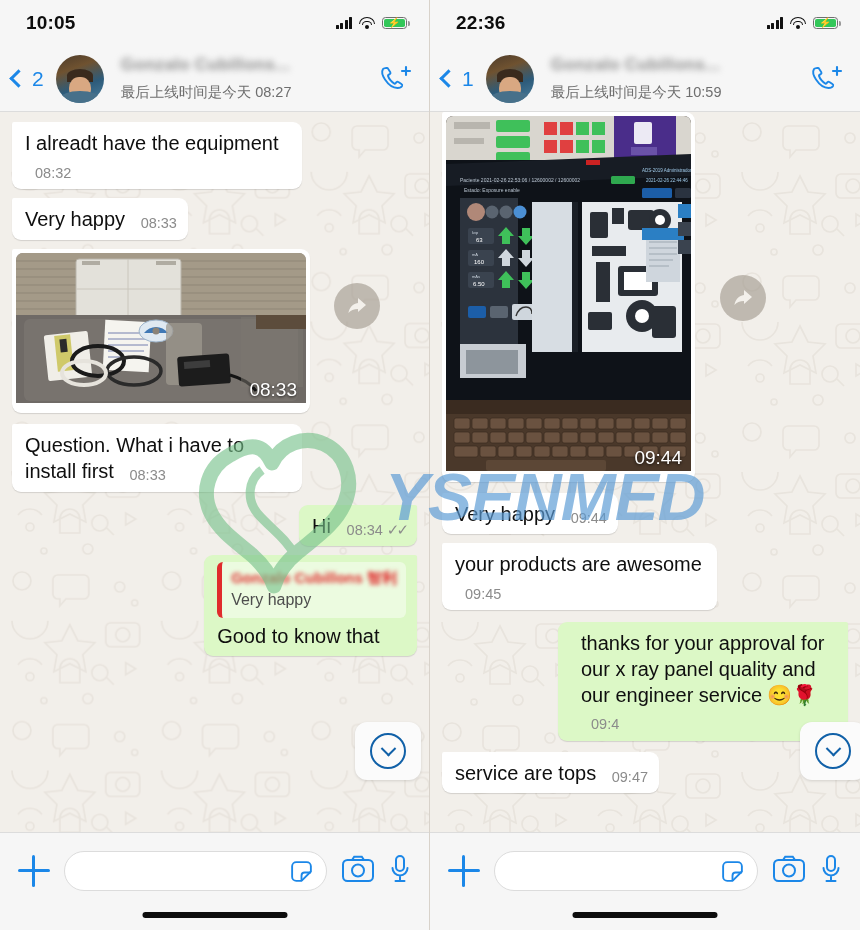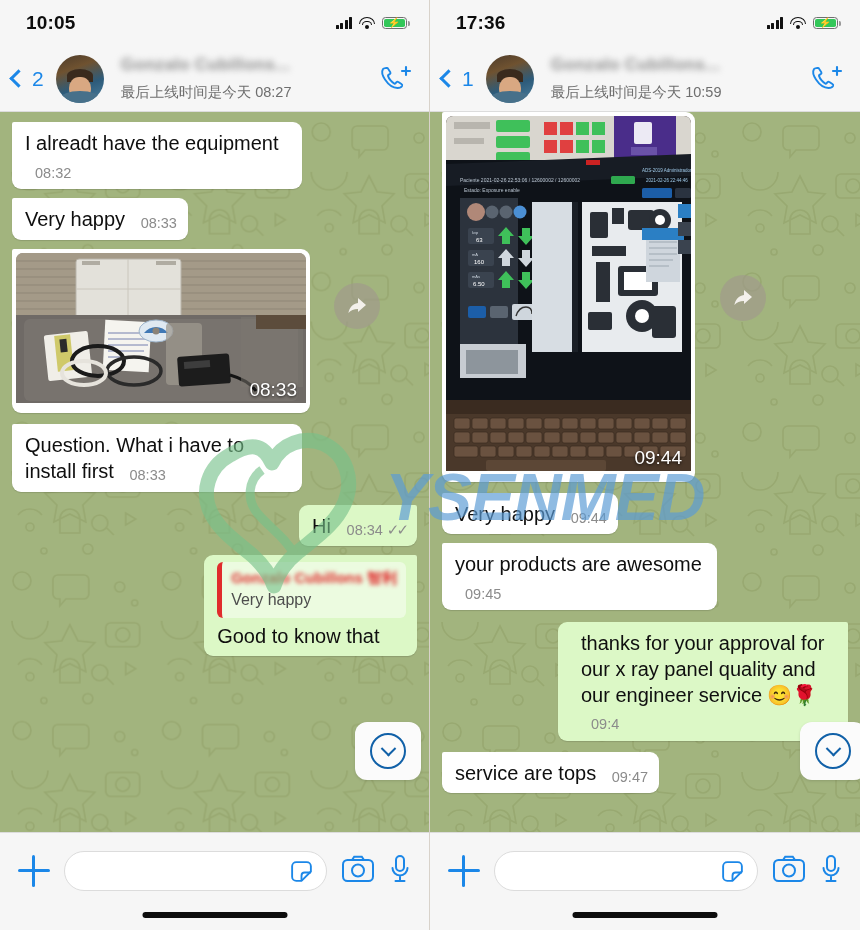--- a/index.html
+++ b/index.html
@@ -68,21 +68,21 @@
   .hdr-name {
     font-size:17px; font-weight:bold; color:#8e8e8e; white-space:nowrap; overflow:hidden;
     filter:blur(3.1px); letter-spacing:.3px;
   }
   .hdr-status { font-size:14.5px; color:#6e6e6e; white-space:nowrap; margin-top:8px; }
   .call-btn { flex:0 0 auto; color:#1b87e8; cursor:pointer; display:flex; align-items:center; }
 
   
   .chat-body {
     flex:1 1 auto; position:relative; overflow:hidden;
-    background-color:#4d7c0f;
+    background-color:#ffffff;
   }
   .doodles { position:absolute; inset:0; opacity:.55; }
   .msgs { position:relative; padding:10px 12px 6px 12px; height:100%; }
 
   .row { display:flex; margin-bottom:9px; position:relative; }
   .row.out { justify-content:flex-end; }
 
   .bubble {
     position:relative; max-width:290px; border-radius:9px;
     padding:9px 11px 7px 13px; font-size:20px; line-height:1.28; color:#0f0f0f;
@@ -348,21 +348,21 @@
         <rect x="7" y="2" width="8" height="15" rx="4" fill="none" stroke="#1b87e8" stroke-width="2"></rect>
         <path d="M3.5 14a7.5 7.5 0 0 0 15 0M11 21.5V27M6.5 27h9" fill="none" stroke="#1b87e8" stroke-width="2" stroke-linecap="round"></path>
       </svg>
       <div class="homebar"></div>
     </div>
   </div>
 
   <div class="phone right">
 
     <div class="statusbar">
-      <div class="status-time">17:36</div>
+      <div class="status-time">22:36</div>
       <div class="status-icons">
         <div class="sig">
             <i></i>
             <i></i>
             <i></i>
             <i></i>
           </div>
         <div class="wifi">
             <span></span>
             <span></span>

